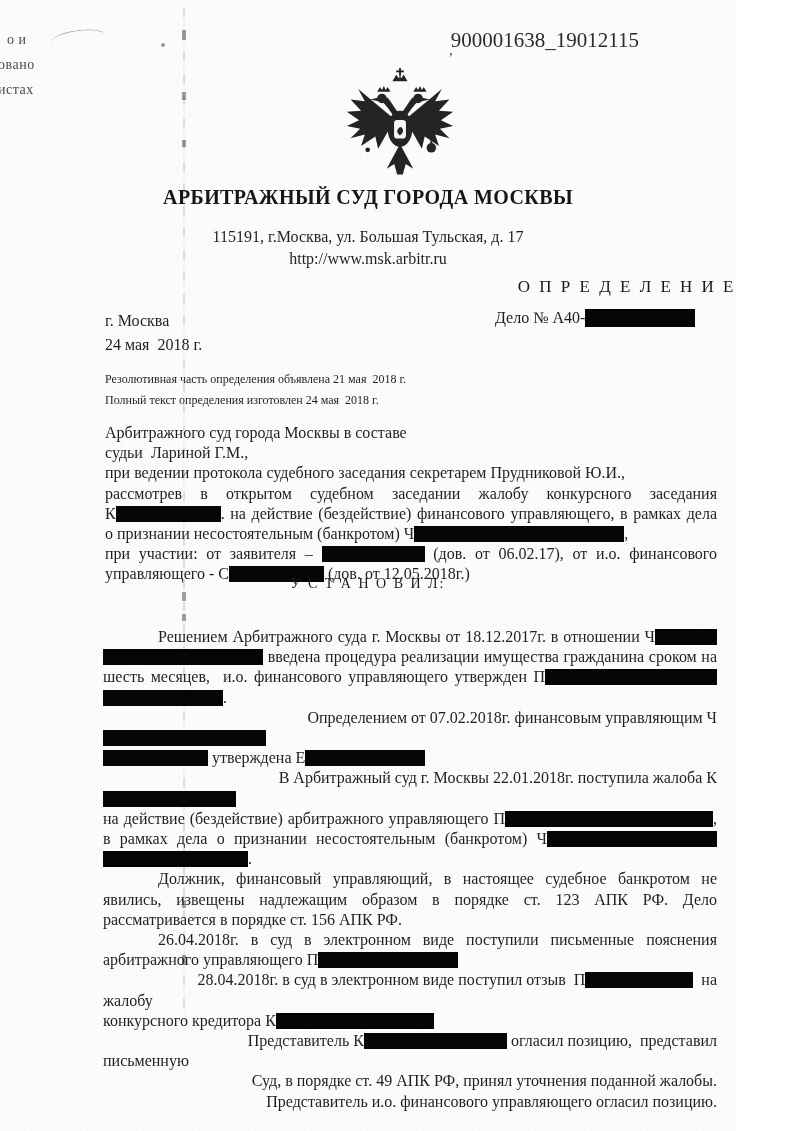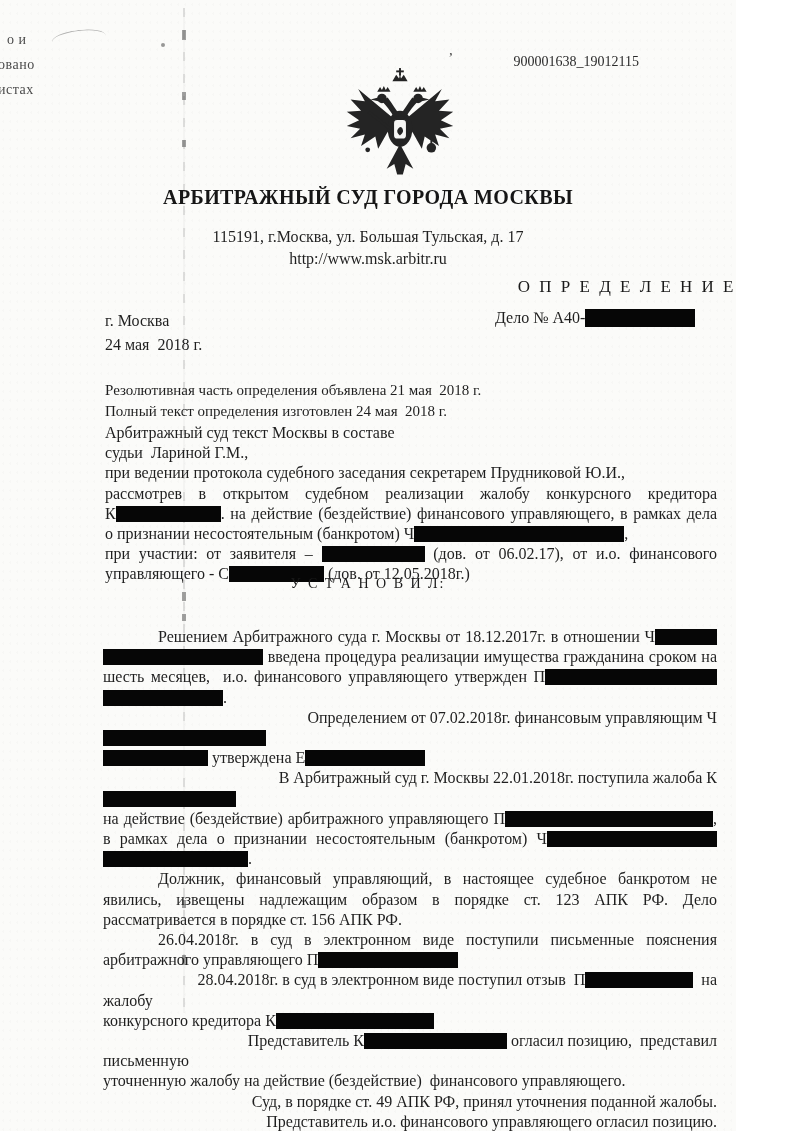--- a/index.html
+++ b/index.html
@@ -18,35 +18,35 @@
   .fragment{position:absolute;color:#4a4a4a;font-size:14px;letter-spacing:.5px;}
   .smudge{position:absolute;left:52px;top:30px;width:54px;height:16px;
     border-top:1.5px solid rgba(90,90,90,.45);border-radius:50%;transform:rotate(-7deg);}
   .dot-mark{position:absolute;left:161px;top:43px;width:4px;height:4px;
     background:rgba(70,70,70,.55);border-radius:50%;}
   .comma-mark{position:absolute;left:449px;top:42px;color:#4a4a4a;font-size:15px;}
   .crease{position:absolute;left:183px;top:8px;width:2px;height:1005px;
     background:repeating-linear-gradient(180deg,rgba(140,140,140,.28) 0 9px,rgba(160,160,160,.08) 9px 22px);}
   .crease-tick{position:absolute;left:182px;width:4px;background:rgba(70,70,70,.5);}
   
-  .doc-number{position:absolute;top:54px;right:97px;font-size:14px;color:#2a2a2a;}
+  .doc-number{position:absolute;top:28px;right:97px;font-size:21px;color:#2a2a2a;}
   .emblem{position:absolute;left:343px;top:66px;}
   .court-header{position:absolute;top:186px;left:0;width:100%;text-align:center;line-height:22px;}
   .court-name{font-size:20px;font-weight:bold;letter-spacing:.4px;color:#161616;}
   .court-address{font-size:16px;margin-top:18px;}
   .court-site{font-size:16px;}
   .title{position:absolute;top:277px;left:0;width:100%;text-align:right;
     font-size:17px;letter-spacing:2.5px;color:#1a1a1a;}
   
   .case-row{position:absolute;top:309px;left:105px;width:612px;font-size:16px;}
   .case-city{line-height:24px;}
   .case-right{position:absolute;left:390px;top:0;white-space:nowrap;}
   .redact{display:inline-block;height:16px;background:#060606;vertical-align:-3px;}
   .case-redact{width:110px;height:18px;vertical-align:-4px;}
-  .resolution{position:absolute;top:380px;left:105px;width:612px;font-size:15px;line-height:21px;}
+  .resolution{position:absolute;top:369px;left:105px;width:612px;font-size:12px;line-height:21px;}
   
   .intro-block{position:absolute;top:423px;left:105px;width:612px;font-size:16px;line-height:20.2px;}
   .ustanovil{position:absolute;top:576px;left:0;width:100%;text-align:center;
     font-size:14px;letter-spacing:2px;color:#1a1a1a;}
   .body-block{position:absolute;top:627px;left:103px;width:614px;font-size:16px;line-height:20.2px;}
   .tline{white-space:normal;}
   .tline.just{text-align:justify;text-align-last:justify;}
   .tline.ind{text-indent:55px;text-align:right;}
 </style>
 </head>
@@ -126,24 +126,24 @@
       <span>Дело № А40-</span><span class="redact case-redact"></span>
     </div>
   </div>
 
   <div class="resolution">
     <div>Резолютивная часть определения объявлена 21 мая &nbsp;2018 г.</div>
     <div>Полный текст определения изготовлен 24 мая &nbsp;2018 г.</div>
   </div>
 
   <div class="intro-block">
-      <div class="tline">Арбитражный суд текст Москвы в составе</div>
+      <div class="tline">Арбитражного суд города Москвы в составе</div>
       <div class="tline">судьи &nbsp;Лариной Г.М.,</div>
       <div class="tline">при ведении протокола судебного заседания секретарем Прудниковой Ю.И.,</div>
-      <div class="tline just">рассмотрев в открытом судебном реализации жалобу конкурсного кредитора</div>
+      <div class="tline just">рассмотрев в открытом судебном заседании жалобу конкурсного заседания</div>
       <div class="tline just">К<span class="redact" style="width: 105px;"></span>. на действие (бездействие) финансового управляющего, в рамках дела</div>
       <div class="tline">о признании несостоятельным (банкротом) Ч<span class="redact" style="width: 210px;"></span>,</div>
       <div class="tline just">при участии: от заявителя – <span class="redact" style="width: 103px;"></span> (дов. от 06.02.17), от и.о. финансового</div>
       <div class="tline">управляющего - С<span class="redact" style="width: 95px;"></span> (дов. от 12.05.2018г.)</div>
     </div>
 
   <div class="ustanovil">У С Т А Н О В И Л:</div>
 
   <div class="body-block">
       <div class="tline just ind">Решением Арбитражного суда г. Москвы от 18.12.2017г. в отношении Ч<span class="redact" style="width: 62px;"></span></div>
@@ -157,18 +157,17 @@
       <div class="tline just">в рамках дела о признании несостоятельным (банкротом) Ч<span class="redact" style="width: 170px;"></span></div>
       <div class="tline"><span class="redact" style="width: 145px;"></span>.</div>
       <div class="tline just ind">Должник, финансовый управляющий, в настоящее судебное банкротом не</div>
       <div class="tline just">явились, извещены надлежащим образом в порядке ст. 123 АПК РФ. Дело</div>
       <div class="tline">рассматривается в порядке ст. 156 АПК РФ.</div>
       <div class="tline just ind">26.04.2018г. в суд в электронном виде поступили письменные пояснения</div>
       <div class="tline">арбитражного управляющего П<span class="redact" style="width: 140px;"></span></div>
       <div class="tline just ind">28.04.2018г. в суд в электронном виде поступил отзыв &nbsp;П<span class="redact" style="width: 108px;"></span> &nbsp;на жалобу</div>
       <div class="tline">конкурсного кредитора К<span class="redact" style="width: 158px;"></span></div>
       <div class="tline just ind">Представитель К<span class="redact" style="width: 143px;"></span> огласил позицию, &nbsp;представил письменную</div>
-      <div class="tline">уточненную жалобу на действие (бездействие) &nbsp;финансового управляющего.</div>
       <div class="tline ind">Суд, в порядке ст. 49 АПК РФ, принял уточнения поданной жалобы.</div>
       <div class="tline ind">Представитель и.о. финансового управляющего огласил позицию.</div>
     </div>
 
 </div>
 
 </body></html>

